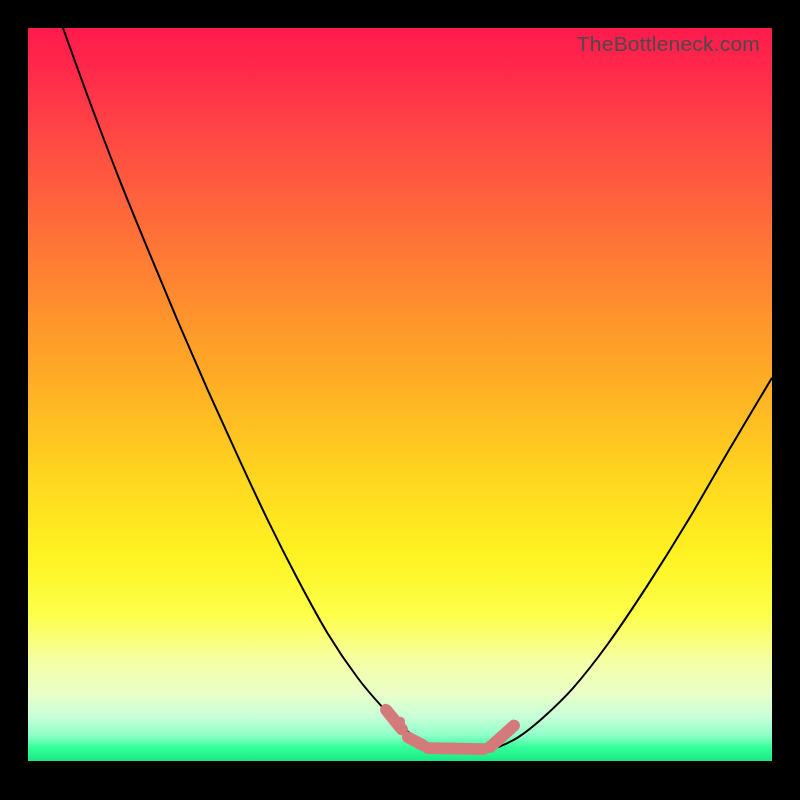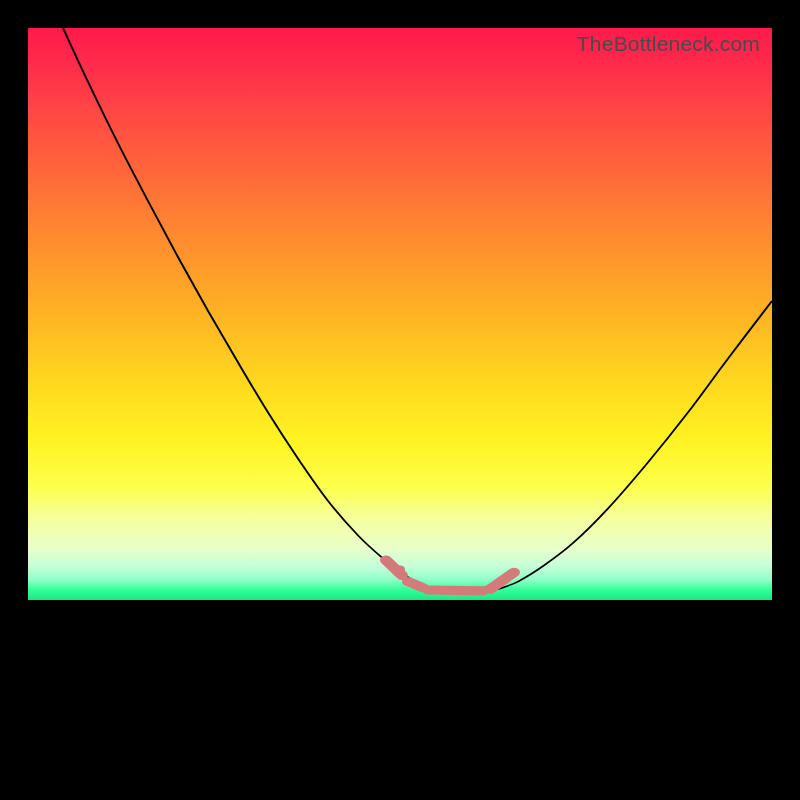--- a/index.html
+++ b/index.html
@@ -17,21 +17,21 @@
     left: 0;
     width: 800px;
     height: 800px;
     background: #000;
   }
   .plot-area {
     position: absolute;
     top: 28px;
     left: 28px;
     width: 744px;
-    height: 572px;
+    height: 733px;
     overflow: hidden;
   }
   .gradient-bg {
     position: absolute;
     inset: 0;
     background: linear-gradient(
       to bottom,
       #ff1a4d 0%,
       #ff2a4a 6%,
       #ff4545 14%,

